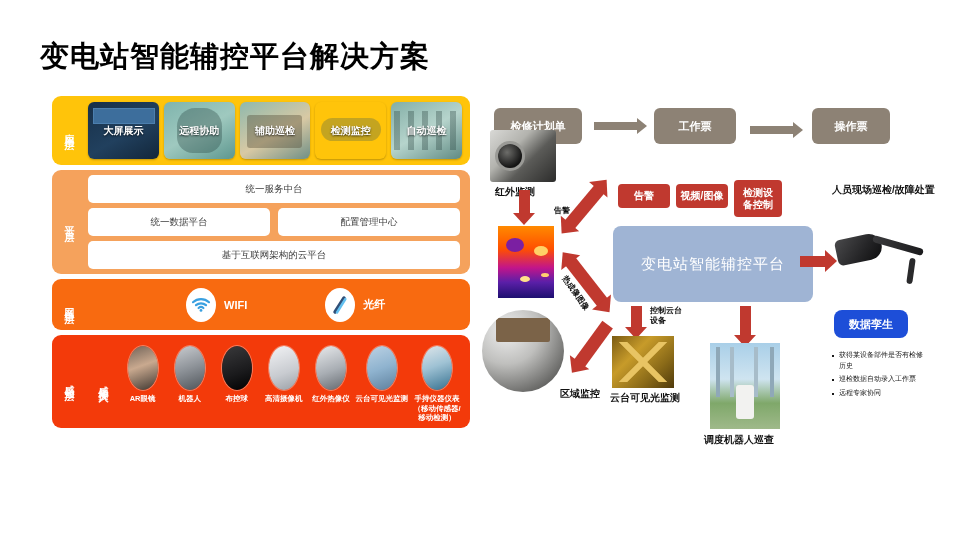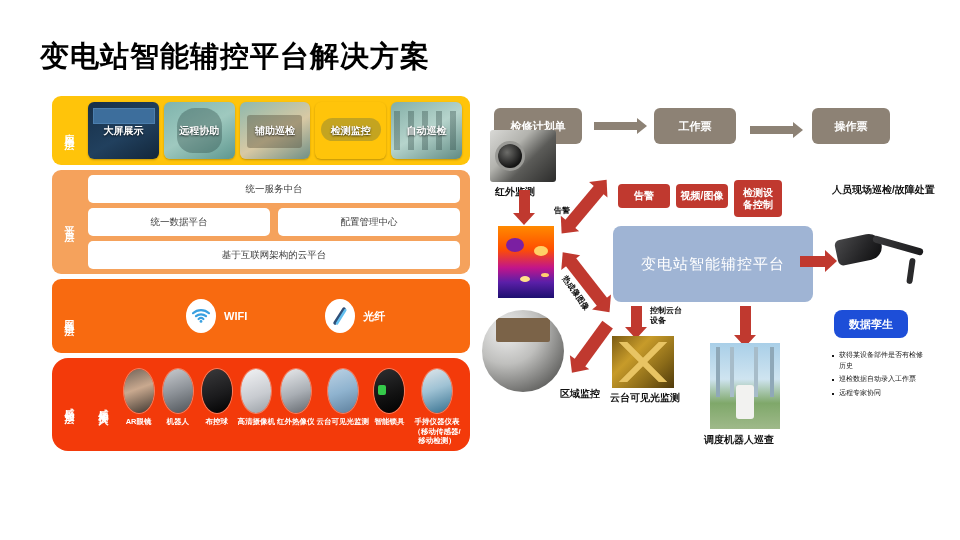--- a/index.html
+++ b/index.html
@@ -59,31 +59,31 @@
   #layer-platform{background:#F5A25C;height:104px;}
   #platform-rows{flex:1;padding:6px 10px 6px 2px;box-sizing:border-box;display:flex;flex-direction:column;gap:5px;}
   .p-row{display:flex;gap:8px;}
   .p-box{
     background:#fff;border-radius:5px;height:28px;flex:1;
     display:flex;align-items:center;justify-content:center;
     font-size:9.5px;color:#3d3d3d;white-space:nowrap;
   }
 
   
-  #layer-network{background:#F86A10;height:74px;}
+  #layer-network{background:#F86A10;height:51px;}
   #network-items{flex:1;display:flex;align-items:center;gap:78px;padding-left:100px;}
   .net-item{display:flex;align-items:center;gap:8px;}
   .net-badge{
     width:30px;height:34px;background:#fff;border-radius:50%;
     display:flex;align-items:center;justify-content:center;
   }
   .net-label{color:#fff;font-size:11px;font-weight:bold;}
 
   
-  #layer-perception{background:#F33A0A;height:93px;border-radius:16px;}
+  #layer-perception{background:#F33A0A;height:93px;}
   #perception-inner{flex:1;display:flex;align-items:center;height:100%;}
   #perception-subtag{
     width:34px;flex:0 0 34px;color:#fff;font-size:10px;font-weight:bold;
     writing-mode:vertical-rl;text-orientation:upright;letter-spacing:2px;
     display:flex;align-items:center;justify-content:center;height:100%;
   }
   #sense-items{flex:1;display:flex;gap:2px;padding-right:6px;}
   .sense-item{flex:1;display:flex;flex-direction:column;align-items:center;justify-content:flex-start;padding-top:6px;}
   .sense-oval{width:30px;height:44px;border-radius:50%;overflow:hidden;position:relative;box-shadow:0 0 0 1px rgba(255,255,255,.35);}
   .sense-cap{margin-top:4px;color:#fff;font-size:7.5px;font-weight:bold;text-align:center;line-height:1.25;white-space:nowrap;}
@@ -319,24 +319,20 @@
           </div>
           <div class="sense-item">
             <span class="sense-oval s5"></span>
             <span class="sense-cap">红外热像仪</span>
           </div>
           <div class="sense-item">
             <span class="sense-oval s6"></span>
             <span class="sense-cap">云台可见光监测</span>
           </div>
           <div class="sense-item">
-            <span class="sense-oval s7"></span>
-            <span class="sense-cap">智能锁具</span>
-          </div>
-          <div class="sense-item">
             <span class="sense-oval s8"></span>
             <span class="sense-cap wrap">手持仪器仪表（移动传感器/移动检测）</span>
           </div>
         </div>
       </div>
     </div>
   </div>
 
 </div>
 

